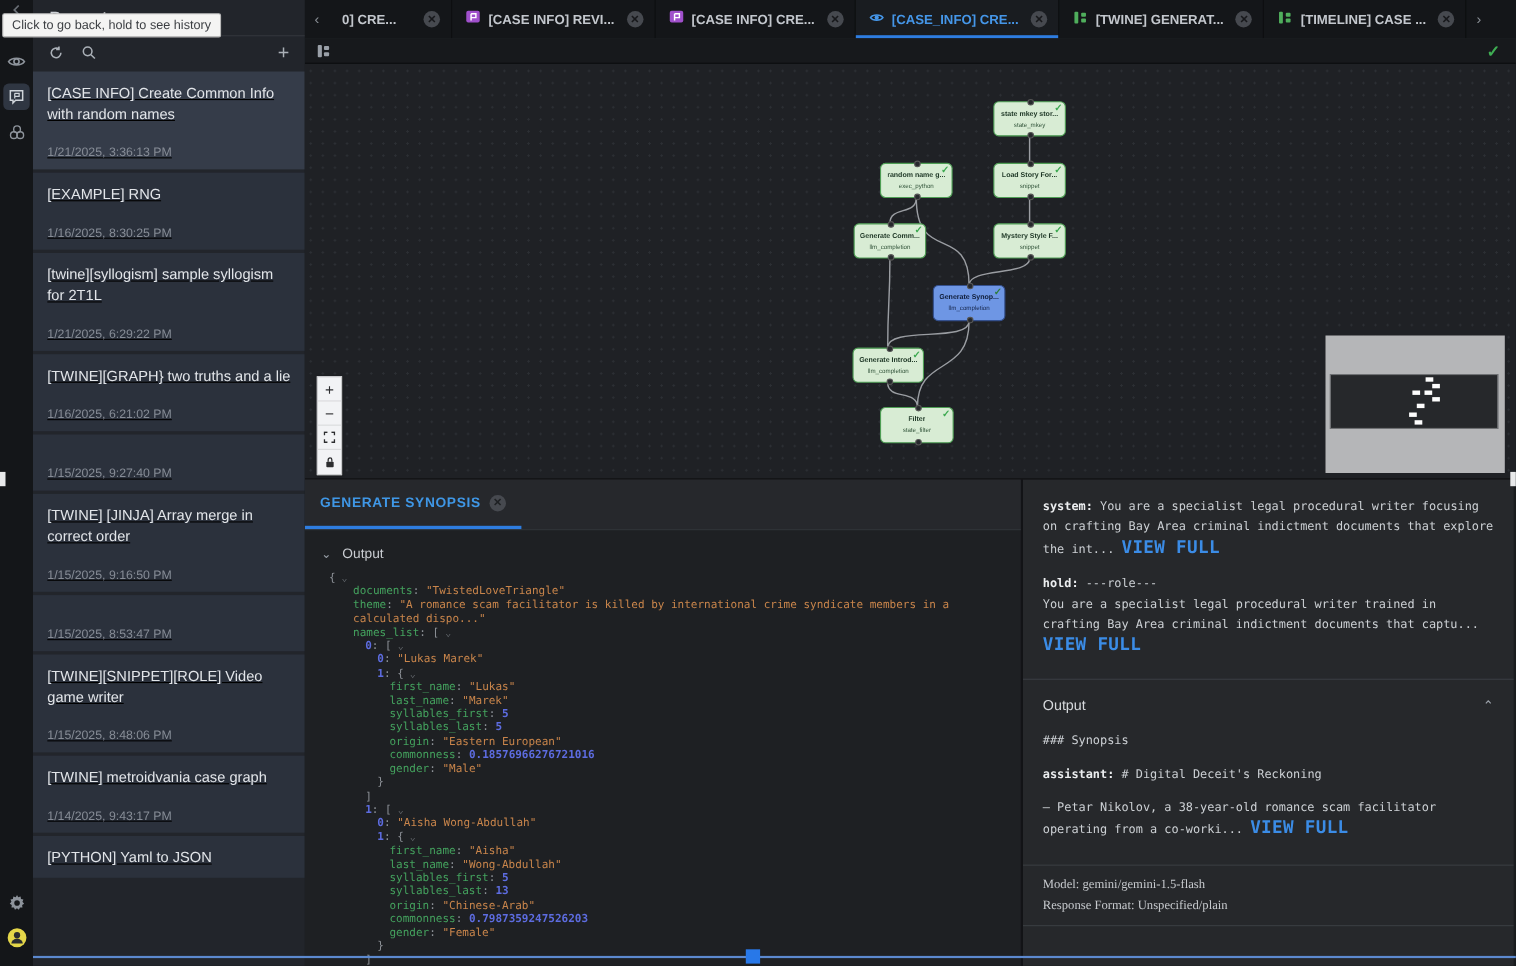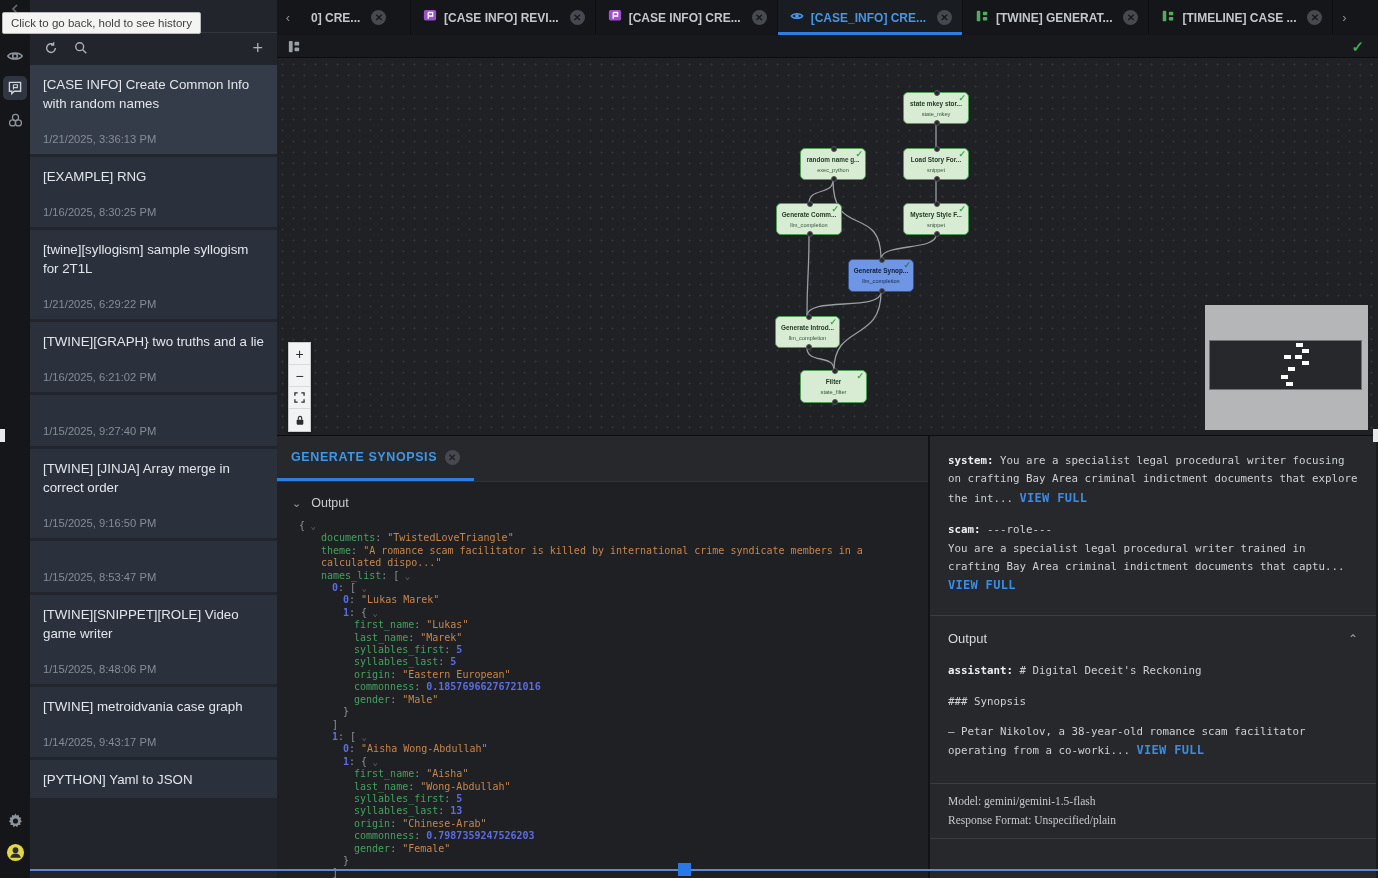--- a/index.html
+++ b/index.html
@@ -16,38 +16,38 @@
 
   
   #sidebar { position:absolute; left:30px; top:0; width:247px; height:878px; background:#22252b; z-index:4;
     display:flex; flex-direction:column; }
   #sidebar-header { height:33px; padding:8px 0 0 15px; color:#cfd3d8; font-size:15px; font-weight:bold;
     border-bottom:1px solid #33363c; }
   #sidebar-toolbar { height:28px; display:flex; align-items:center; padding:2px 10px 0 14px; color:#aab0b7; }
   #sidebar-toolbar .tb-icon { margin-right:16px; font-size:14px; cursor:default; }
   #sidebar-toolbar .spacer { flex:1; }
   #prompt-list { flex:1; overflow:hidden; padding-top:4px; }
-  .p-item { background:#2b313c; margin:0 0 3px 0; padding:10px 12px 9px 13px; cursor:default; }
+  .p-item { background:#2b313c; margin:0 0 3px 0; padding:10px 12px 9px 13px; cursor:default;text-decoration:underline; }
   .p-item.sel { background:#353c49; }
   .p-item .t { color:#e2e5e9; font-size:13.3px; line-height:19px; }
   .p-item .ts { color:#868c96; font-size:11.2px; margin-top:20px; }
 
   
   #tooltip { position:absolute; left:2px; top:12px; z-index:50; background:#f4f4f3; color:#3c3f43;
     font-size:11.5px; padding:4px 8px; border:1px solid #b9b9b9; border-radius:2px; white-space:nowrap; }
 
   
   #main { position:absolute; left:277px; top:0; width:1101px; height:878px; }
 
   
   #tabbar { position:absolute; left:0; top:0; width:1101px; height:35px; background:#141619; display:flex; align-items:stretch; overflow:hidden; }
   .tab-scroll { width:22px; display:flex; align-items:center; justify-content:center; color:#8a8f96; font-size:13px; }
   .tab { display:flex; align-items:center; gap:7px; padding:0 10px 0 12px; font-size:12px; font-weight:bold;
     color:#c3c7cd; border-right:1px solid #0d0e10; position:relative; white-space:nowrap; }
-  .tab.partial { width:112px; overflow:hidden; }
+  .tab.partial { width:112px; overflow:hidden;justify-content:space-between; }
   .tab.active { color:#4596e8; background:#191c20; }
   .tab.active::after { content:""; position:absolute; left:0; right:0; bottom:0; height:3px; background:#2e7de0; }
   .tab .close { width:15px; height:15px; border-radius:50%; background:#46494f; color:#17181b; font-size:10px;
     display:flex; align-items:center; justify-content:center; margin-left:4px; }
   .tab-ic { width:14px; height:14px; display:inline-flex; }
 
   
   #graphpane { position:absolute; left:0; top:35px; width:1101px; height:400px; background:#1f2125; overflow:hidden; }
   #graph-toolbar { position:absolute; left:0; top:0; width:1101px; height:23px; background:#17191c; border-bottom:1px solid #0c0d0f; }
   #graph-canvas { position:absolute; left:0; top:24px; width:1101px; height:376px;
@@ -100,21 +100,21 @@
   .tk-s { color:#c9854b; }
   .tk-n { color:#5d6ce0; font-weight:bold; }
   .tk-p { color:#8d9197; }
   .tk-c { color:#63676d; font-size:9px; }
 
   
   #br { width:446px; height:442px; background:#26282b; display:flex; flex-direction:column;
     font-family:"DejaVu Sans Mono", monospace; font-size:10.8px; color:#ccd0d4; }
   #br-msgs { padding:16px 18px 6px 18px; line-height:18.4px; }
   .msg-label { font-weight:bold; color:#eceef0; }
-  .viewfull { color:#3b8ce6; font-weight:bold; font-size:12px; letter-spacing:.3px; }
+  .viewfull { color:#3b8ce6; font-weight:bold; font-size:16px; letter-spacing:.3px; }
   .msg-block { margin-bottom:13px; }
   #br-output { border-top:1px solid #3a3d42; padding:14px 18px 10px 18px; line-height:18.4px; }
   #br-output-header { display:flex; align-items:center; font-family:"Liberation Sans", sans-serif;
     font-size:13px; color:#d6d9dc; margin-bottom:14px; }
   #br-output-header .chev-up { margin-left:auto; color:#9aa0a8; font-size:12px; }
   #br-output .para { margin-bottom:12px; }
   #br-footer { border-top:1px solid #3a3d42; padding:8px 18px; font-family:Liberation Serif, serif;
     font-size:11.5px; line-height:19px; color:#c6c9cd; border-bottom:1px solid #3a3d42; }
 
   
@@ -425,34 +425,34 @@
           <div class="cl" style="padding-left: 33px;"><span class="tk-p">]</span></div>
         </div>
     </div>
 
     <div id="br">
       <div id="br-msgs">
         <div class="msg-block">
           <span class="msg-label">system:</span><span> You are a specialist legal procedural writer focusing on crafting Bay Area criminal indictment documents that explore the int... </span><span class="viewfull">VIEW FULL</span>
         </div>
         <div class="msg-block">
-          <span class="msg-label">scam:</span><span> ---role---</span><br>
+          <span class="msg-label">hold:</span><span> ---role---</span><br>
           <span>You are a specialist legal procedural writer trained in crafting Bay Area criminal indictment documents that captu...</span><br>
           <span class="viewfull">VIEW FULL</span>
         </div>
       </div>
       <div id="br-output">
         <div id="br-output-header">
           <span>Output</span>
           <span class="chev-up">⌃</span>
         </div>
+        <div class="para">### Synopsis</div>
         <div class="para">
           <span class="msg-label">assistant:</span><span> # Digital Deceit's Reckoning</span>
         </div>
-        <div class="para">### Synopsis</div>
         <div class="para">
           <span>— Petar Nikolov, a 38-year-old romance scam facilitator operating from a co-worki... </span><span class="viewfull">VIEW FULL</span>
         </div>
       </div>
       <div id="br-footer">
         <div>Model: gemini/gemini-1.5-flash</div>
         <div>Response Format: Unspecified/plain</div>
       </div>
     </div>
   </div>

